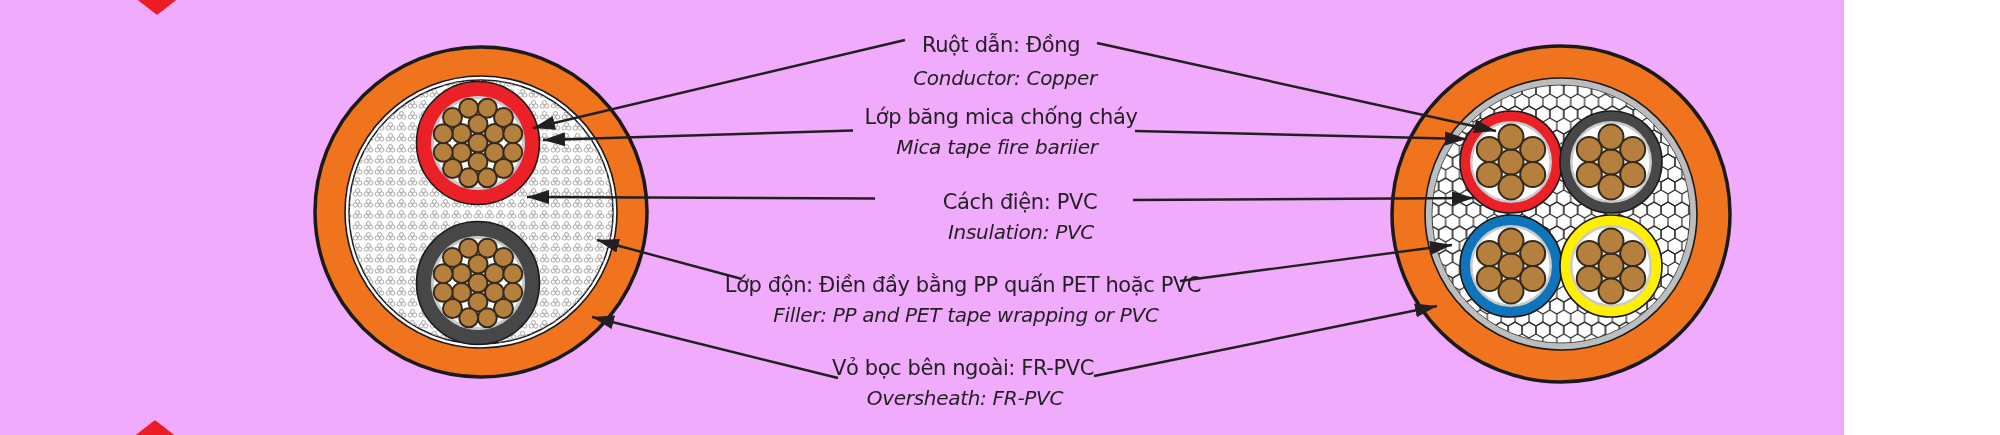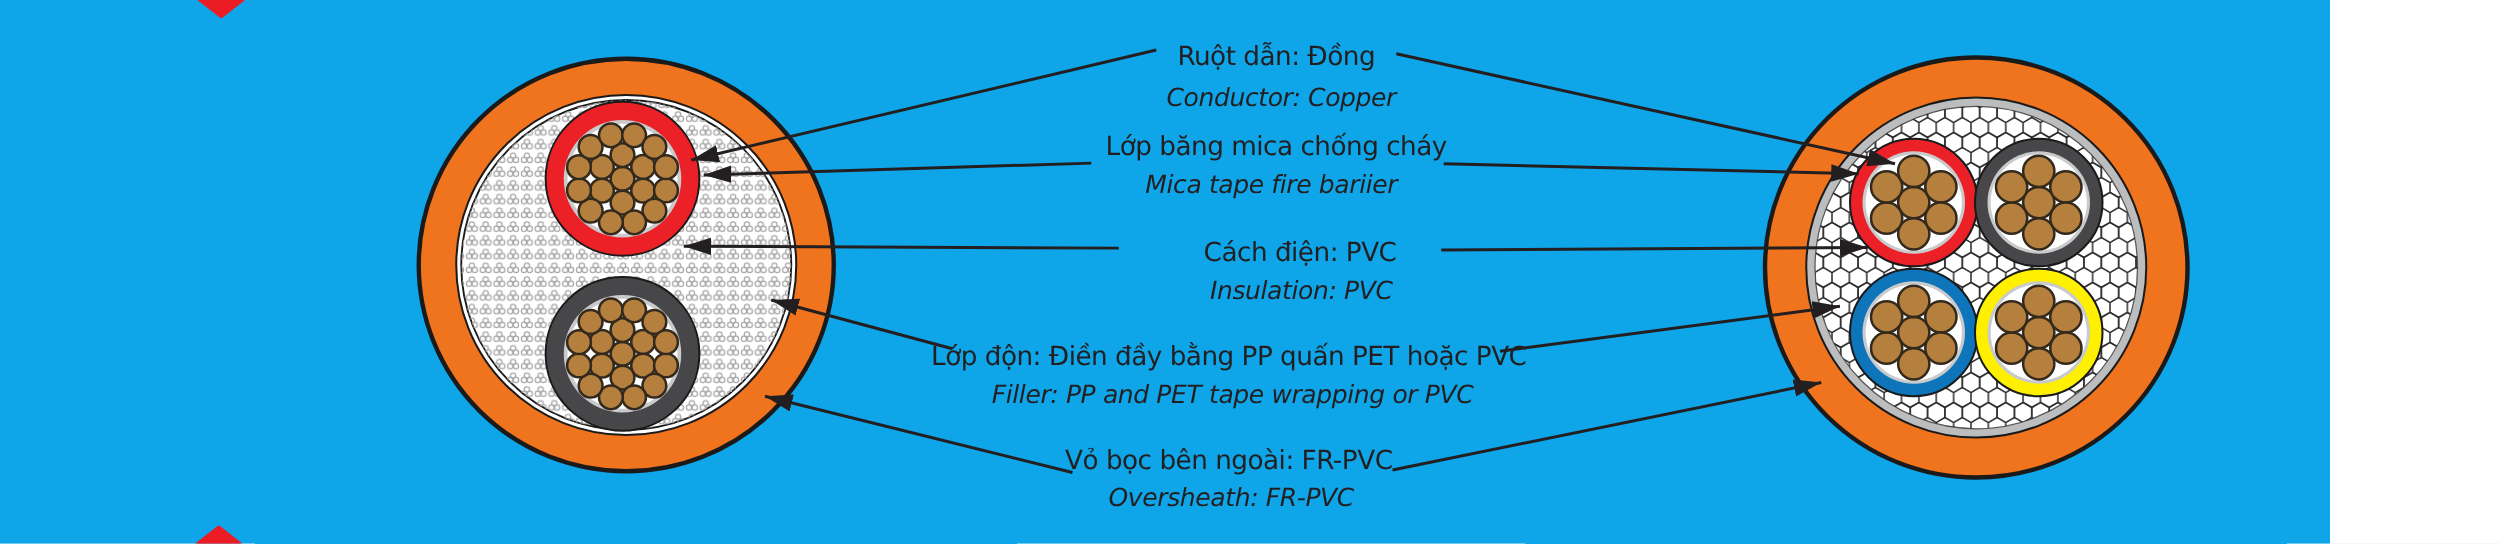--- a/index.html
+++ b/index.html
@@ -1,16 +1,16 @@
 <!DOCTYPE html>
 <html><head>
 <meta charset="utf-8">
 <style>
   html,body{margin:0;padding:0;background:#ffffff;}
-  .stage{position:relative;width:1844px;height:435px;background:#0ea5e9;overflow:hidden;padding-left:20px;}
+  .stage{position:relative;width:1844px;height:435px;background:#f0abfc;overflow:hidden;}
   svg{display:block;}
   .lbl{fill:#231f20;font-family:"DejaVu Sans","Liberation Sans",sans-serif;}
   .lbl-vi{font-size:21px;letter-spacing:-0.4px;}
   .lbl-en{font-size:20px;font-style:italic;letter-spacing:-0.3px;}
   .ann{stroke:#231f20;stroke-width:2.4;fill:none;}
   .strand{stroke:#33291c;stroke-width:2;}
   .ring-outline{stroke:#1a1a1a;stroke-width:1.6;}
   .cable-outline{stroke:#1a1a1a;stroke-width:3.5;}
 </style>
 </head>

